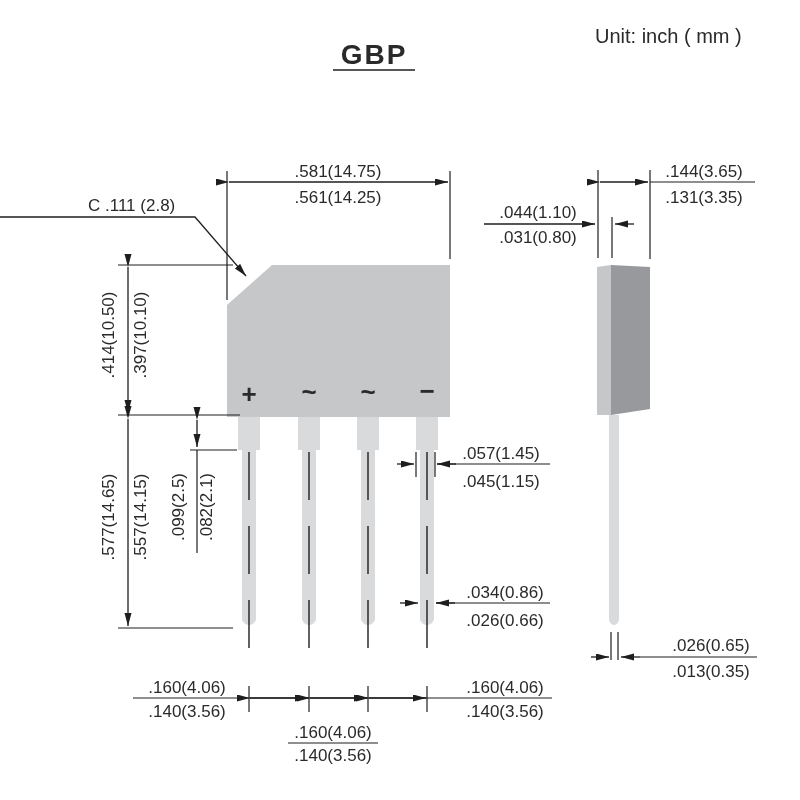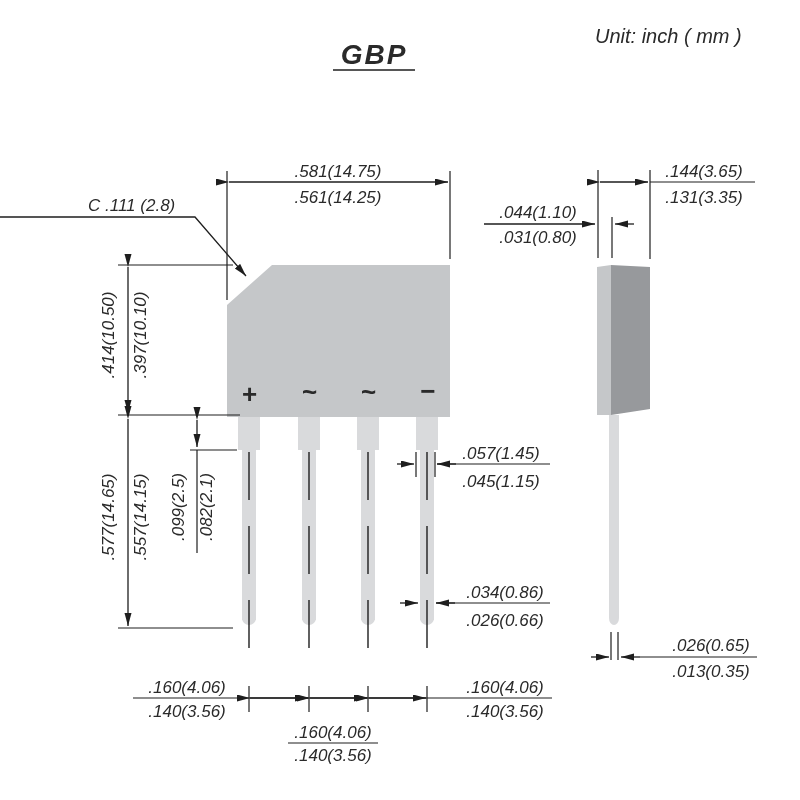--- a/index.html
+++ b/index.html
@@ -1,16 +1,16 @@
 <!DOCTYPE html>
 <html><head>
 <meta charset="utf-8">
 <style>
   html,body{margin:0;padding:0;background:#ffffff;}
-  .stage{width:800px;height:800px;position:relative;background:#fff;font-family:"Liberation Sans",sans-serif;font-style:italic;}
+  .stage{width:800px;height:800px;position:relative;background:#fff;font-family:"Liberation Sans",sans-serif;}
   svg text{fill:#2a2a2a;font-family:"Liberation Sans","DejaVu Sans",sans-serif;}
   .dim{stroke:#1e1e1e;stroke-width:1.3;fill:none;}
   .thin{stroke:#1e1e1e;stroke-width:1.2;fill:none;}
   .cl{stroke:#1e1e1e;stroke-width:1.4;fill:none;stroke-dasharray:48 26;}
   .lbl{font-size:17px;}
   .title-txt{font-size:28px;font-weight:bold;letter-spacing:2px;}
   .unit-txt{font-size:20px;}
   .sym{font-size:26px;font-weight:600;}
   .mid{text-anchor:middle;}
 </style>

